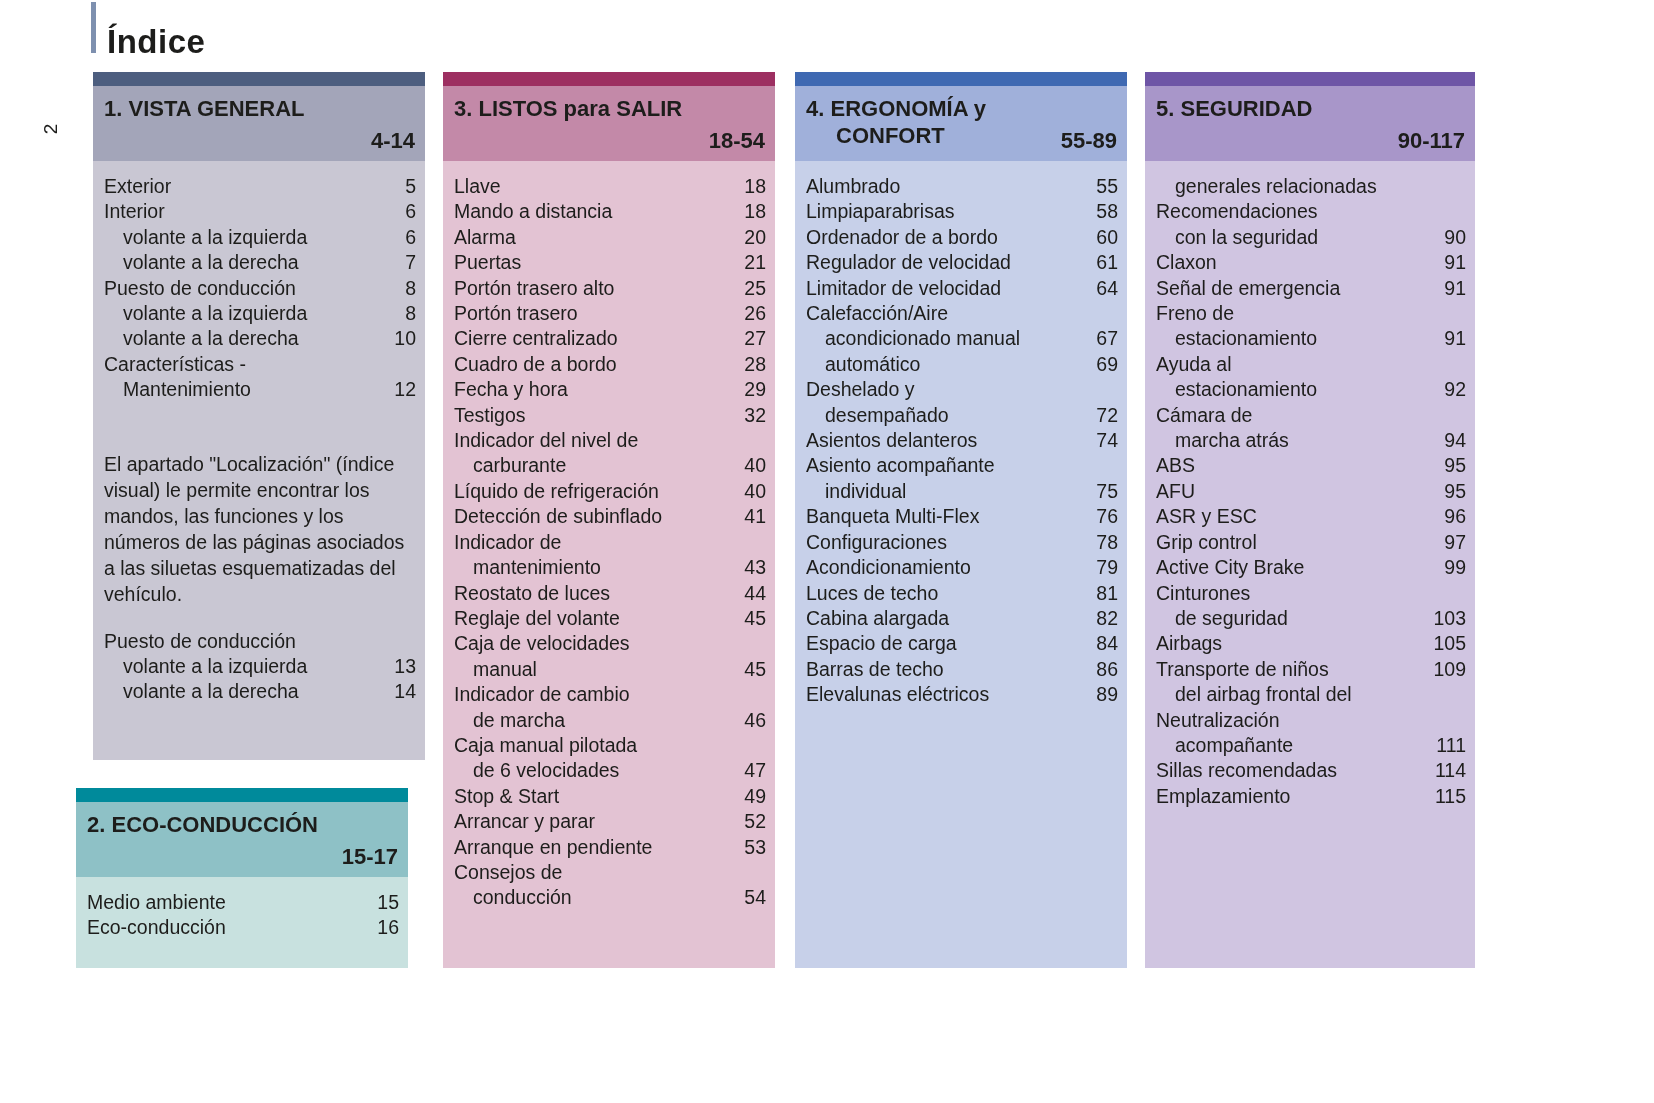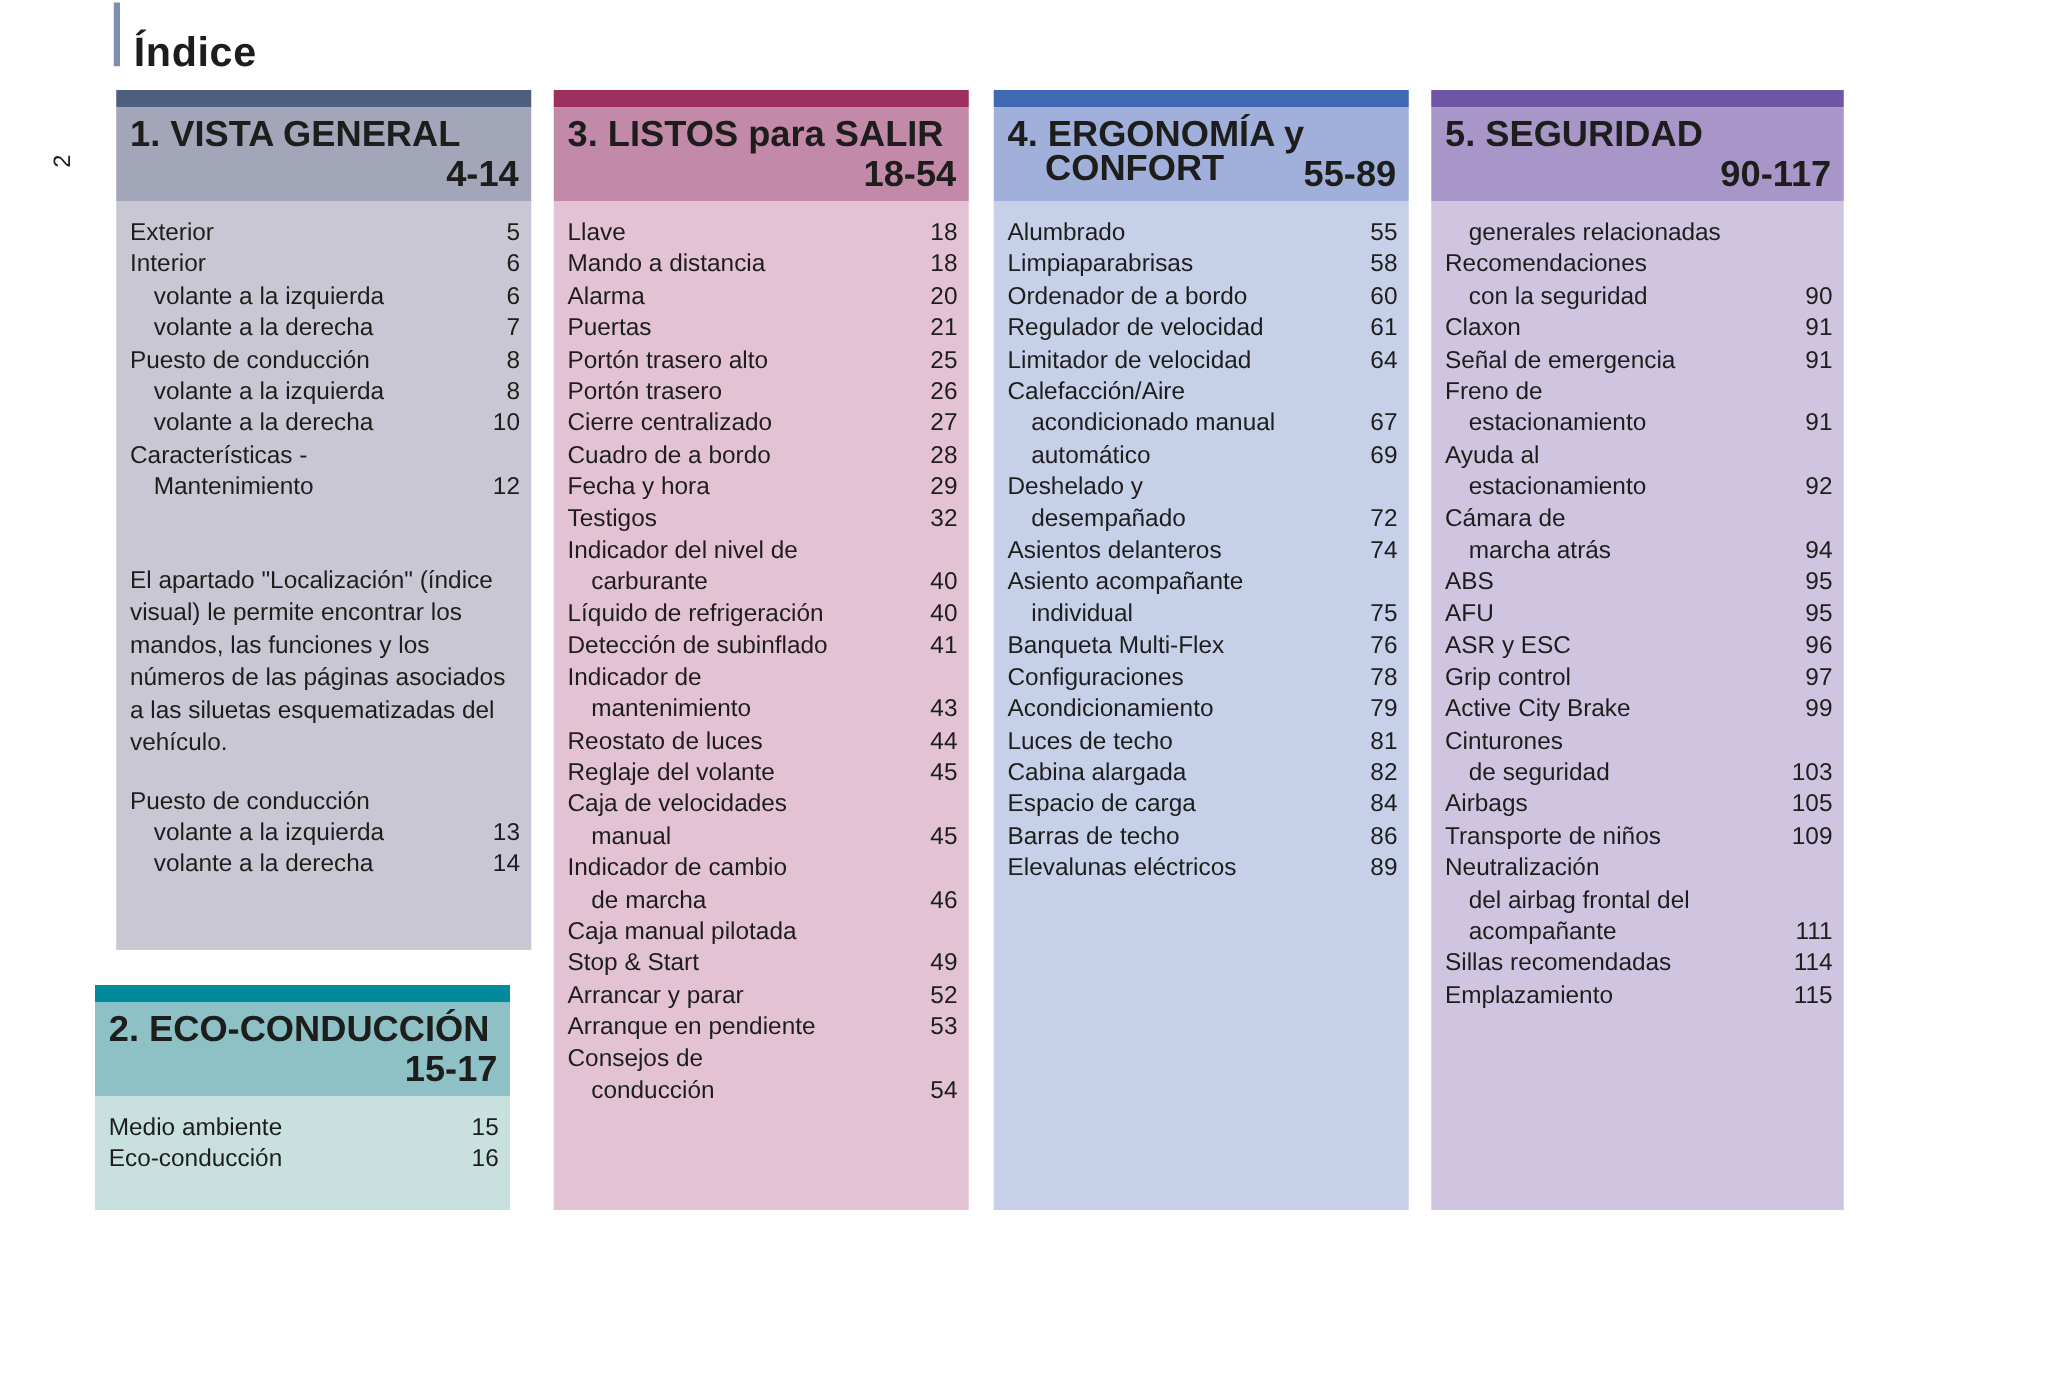--- a/index.html
+++ b/index.html
@@ -37,21 +37,21 @@
     display: flex;
     flex-direction: column;
   }
   .sec-bar { height: 14px; background: var(--bar); }
   .sec-head {
     height: 75px;
     background: var(--head);
     position: relative;
     padding: 9px 10px 0 11px;
     font-weight: bold;
-    font-size: 29px;
+    font-size: 22px;
     line-height: 27px;
   }
   .head-line + .head-line { padding-left: 30px; }
   .sec-head .range {
     position: absolute;
     right: 10px; bottom: 7px;
     font-weight: bold;
   }
   .sec-body {
     flex: 1;
@@ -245,20 +245,24 @@
       <div class="row">
         <span class="txt">Indicador de cambio</span>
       </div>
       <div class="row indent">
         <span class="txt">de marcha</span>
         <span class="pg">46</span>
       </div>
       <div class="row">
         <span class="txt">Caja manual pilotada</span>
       </div>
+      <div class="row indent">
+        <span class="txt">de 6 velocidades</span>
+        <span class="pg">47</span>
+      </div>
       <div class="row">
         <span class="txt">Stop &amp; Start</span>
         <span class="pg">49</span>
       </div>
       <div class="row">
         <span class="txt">Arrancar y parar</span>
         <span class="pg">52</span>
       </div>
       <div class="row">
         <span class="txt">Arranque en pendiente</span>
@@ -438,25 +442,25 @@
         <span class="pg">103</span>
       </div>
       <div class="row">
         <span class="txt">Airbags</span>
         <span class="pg">105</span>
       </div>
       <div class="row">
         <span class="txt">Transporte de niños</span>
         <span class="pg">109</span>
       </div>
+      <div class="row indent">
+        <span class="txt">del airbag frontal del</span>
+      </div>
       <div class="row">
         <span class="txt">Neutralización</span>
-      </div>
-      <div class="row indent">
-        <span class="txt">del airbag frontal del</span>
       </div>
       <div class="row indent">
         <span class="txt">acompañante</span>
         <span class="pg">111</span>
       </div>
       <div class="row">
         <span class="txt">Sillas recomendadas</span>
         <span class="pg">114</span>
       </div>
       <div class="row">

